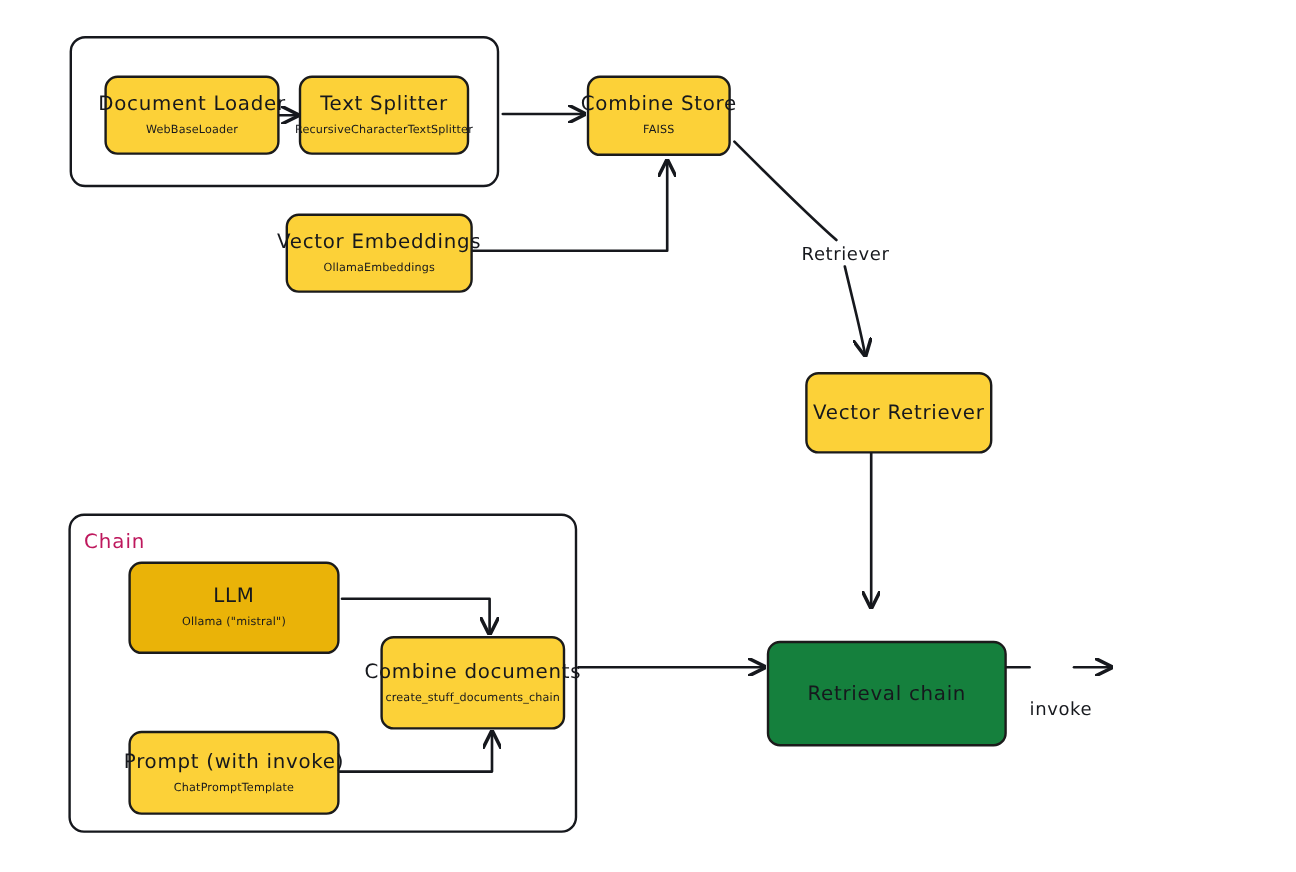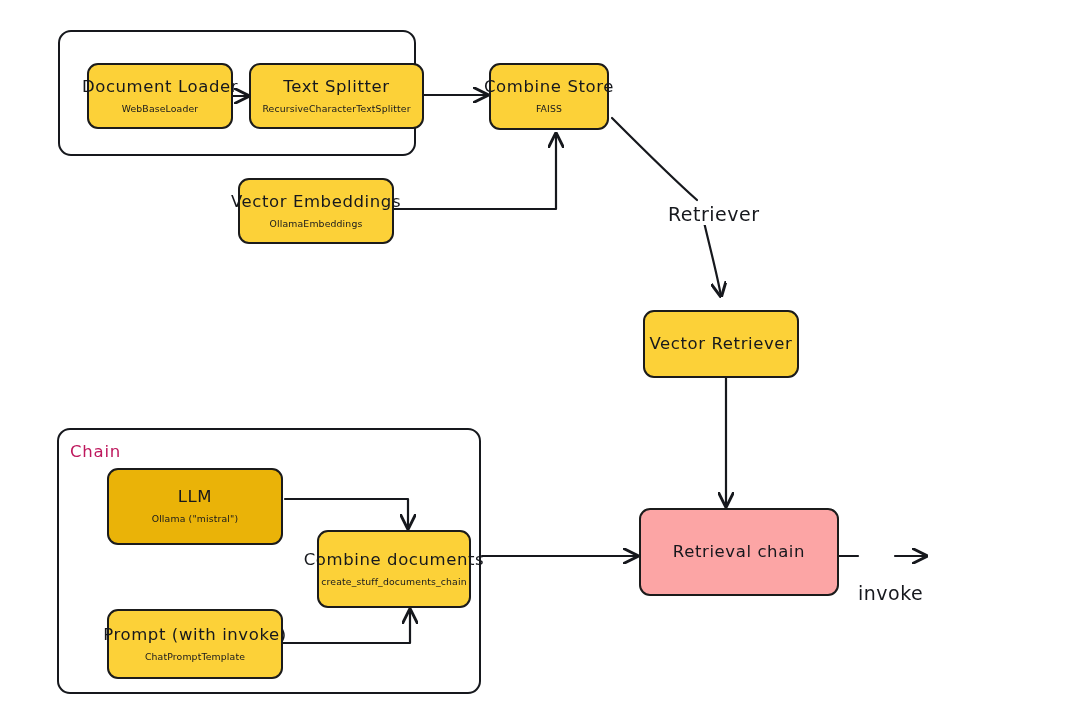--- a/index.html
+++ b/index.html
@@ -44,40 +44,40 @@
     font-family: "DejaVu Sans", sans-serif;
     font-size: 9.3px;
     letter-spacing: 0.15px;
     color: #16181d;
     margin-top: 7px;
     white-space: nowrap;
   }
   .node.only-title .title { margin: 0; }
   .yellow { background: #fcd138; }
   .cyan   { background: #eab308; }
-  .white  { background: #fca5a5; }
+  .white  { background: #15803d; margin-top: 26px; }
   .green  { background: #6ed47f; border-radius: 50%; }
   .group {
     position: absolute;
     border: 2.4px solid #16181d;
     border-radius: 13px;
     background: transparent;
   }
   .group-label {
     position: absolute;
     font-family: "DejaVu Sans", sans-serif;
     font-size: 16.5px;
     letter-spacing: 0.8px;
     color: #be185d;
     white-space: nowrap;
   }
   .edge-label {
     position: absolute;
     font-family: "DejaVu Sans", sans-serif;
-    font-size: 19px;
+    font-size: 15px;
     letter-spacing: 0.5px;
     color: #16181d;
     background: #ffffff;
     padding: 0 3px;
     white-space: nowrap;
   }
 </style>
 </head>
 <body>
 
@@ -117,36 +117,36 @@
   <div class="group" style="left:58px; top:30px; width:358px; height:126px;"></div>
 
   <div class="group" style="left:57px; top:428px; width:424px; height:266px;"></div>
   <div class="group-label" style="left:70px; top:442px;">Chain</div>
 
   <div class="node yellow" style="left:87px; top:63px; width:146px; height:66px;">
     <span class="title">Document Loader</span>
     <span class="sub">WebBaseLoader</span>
   </div>
 
-  <div class="node yellow" style="left:249px; top:63px; width:175px; height:66px;">
+  <div class="node yellow" style="left:249px; top:63px; width:142px; height:66px;">
     <span class="title">Text Splitter</span>
     <span class="sub">RecursiveCharacterTextSplitter</span>
   </div>
 
   <div class="node yellow" style="left:489px; top:63px; width:120px; height:67px;">
     <span class="title">Combine Store</span>
     <span class="sub">FAISS</span>
   </div>
 
   <div class="node yellow" style="left:238px; top:178px; width:156px; height:66px;">
     <span class="title">Vector Embeddings</span>
     <span class="sub">OllamaEmbeddings</span>
   </div>
 
-  <div class="node yellow only-title" style="left:643px; top:310px; width:156px; height:68px;">
+  <div class="node yellow only-title" style="left:671px; top:310px; width:156px; height:68px;">
     <span class="title">Vector Retriever</span>
   </div>
 
   <div class="node cyan" style="left:107px; top:468px; width:176px; height:77px;">
     <span class="title">LLM</span>
     <span class="sub">Ollama ("mistral")</span>
   </div>
 
   <div class="node yellow" style="left:317px; top:530px; width:154px; height:78px;">
     <span class="title">Combine documents</span>

